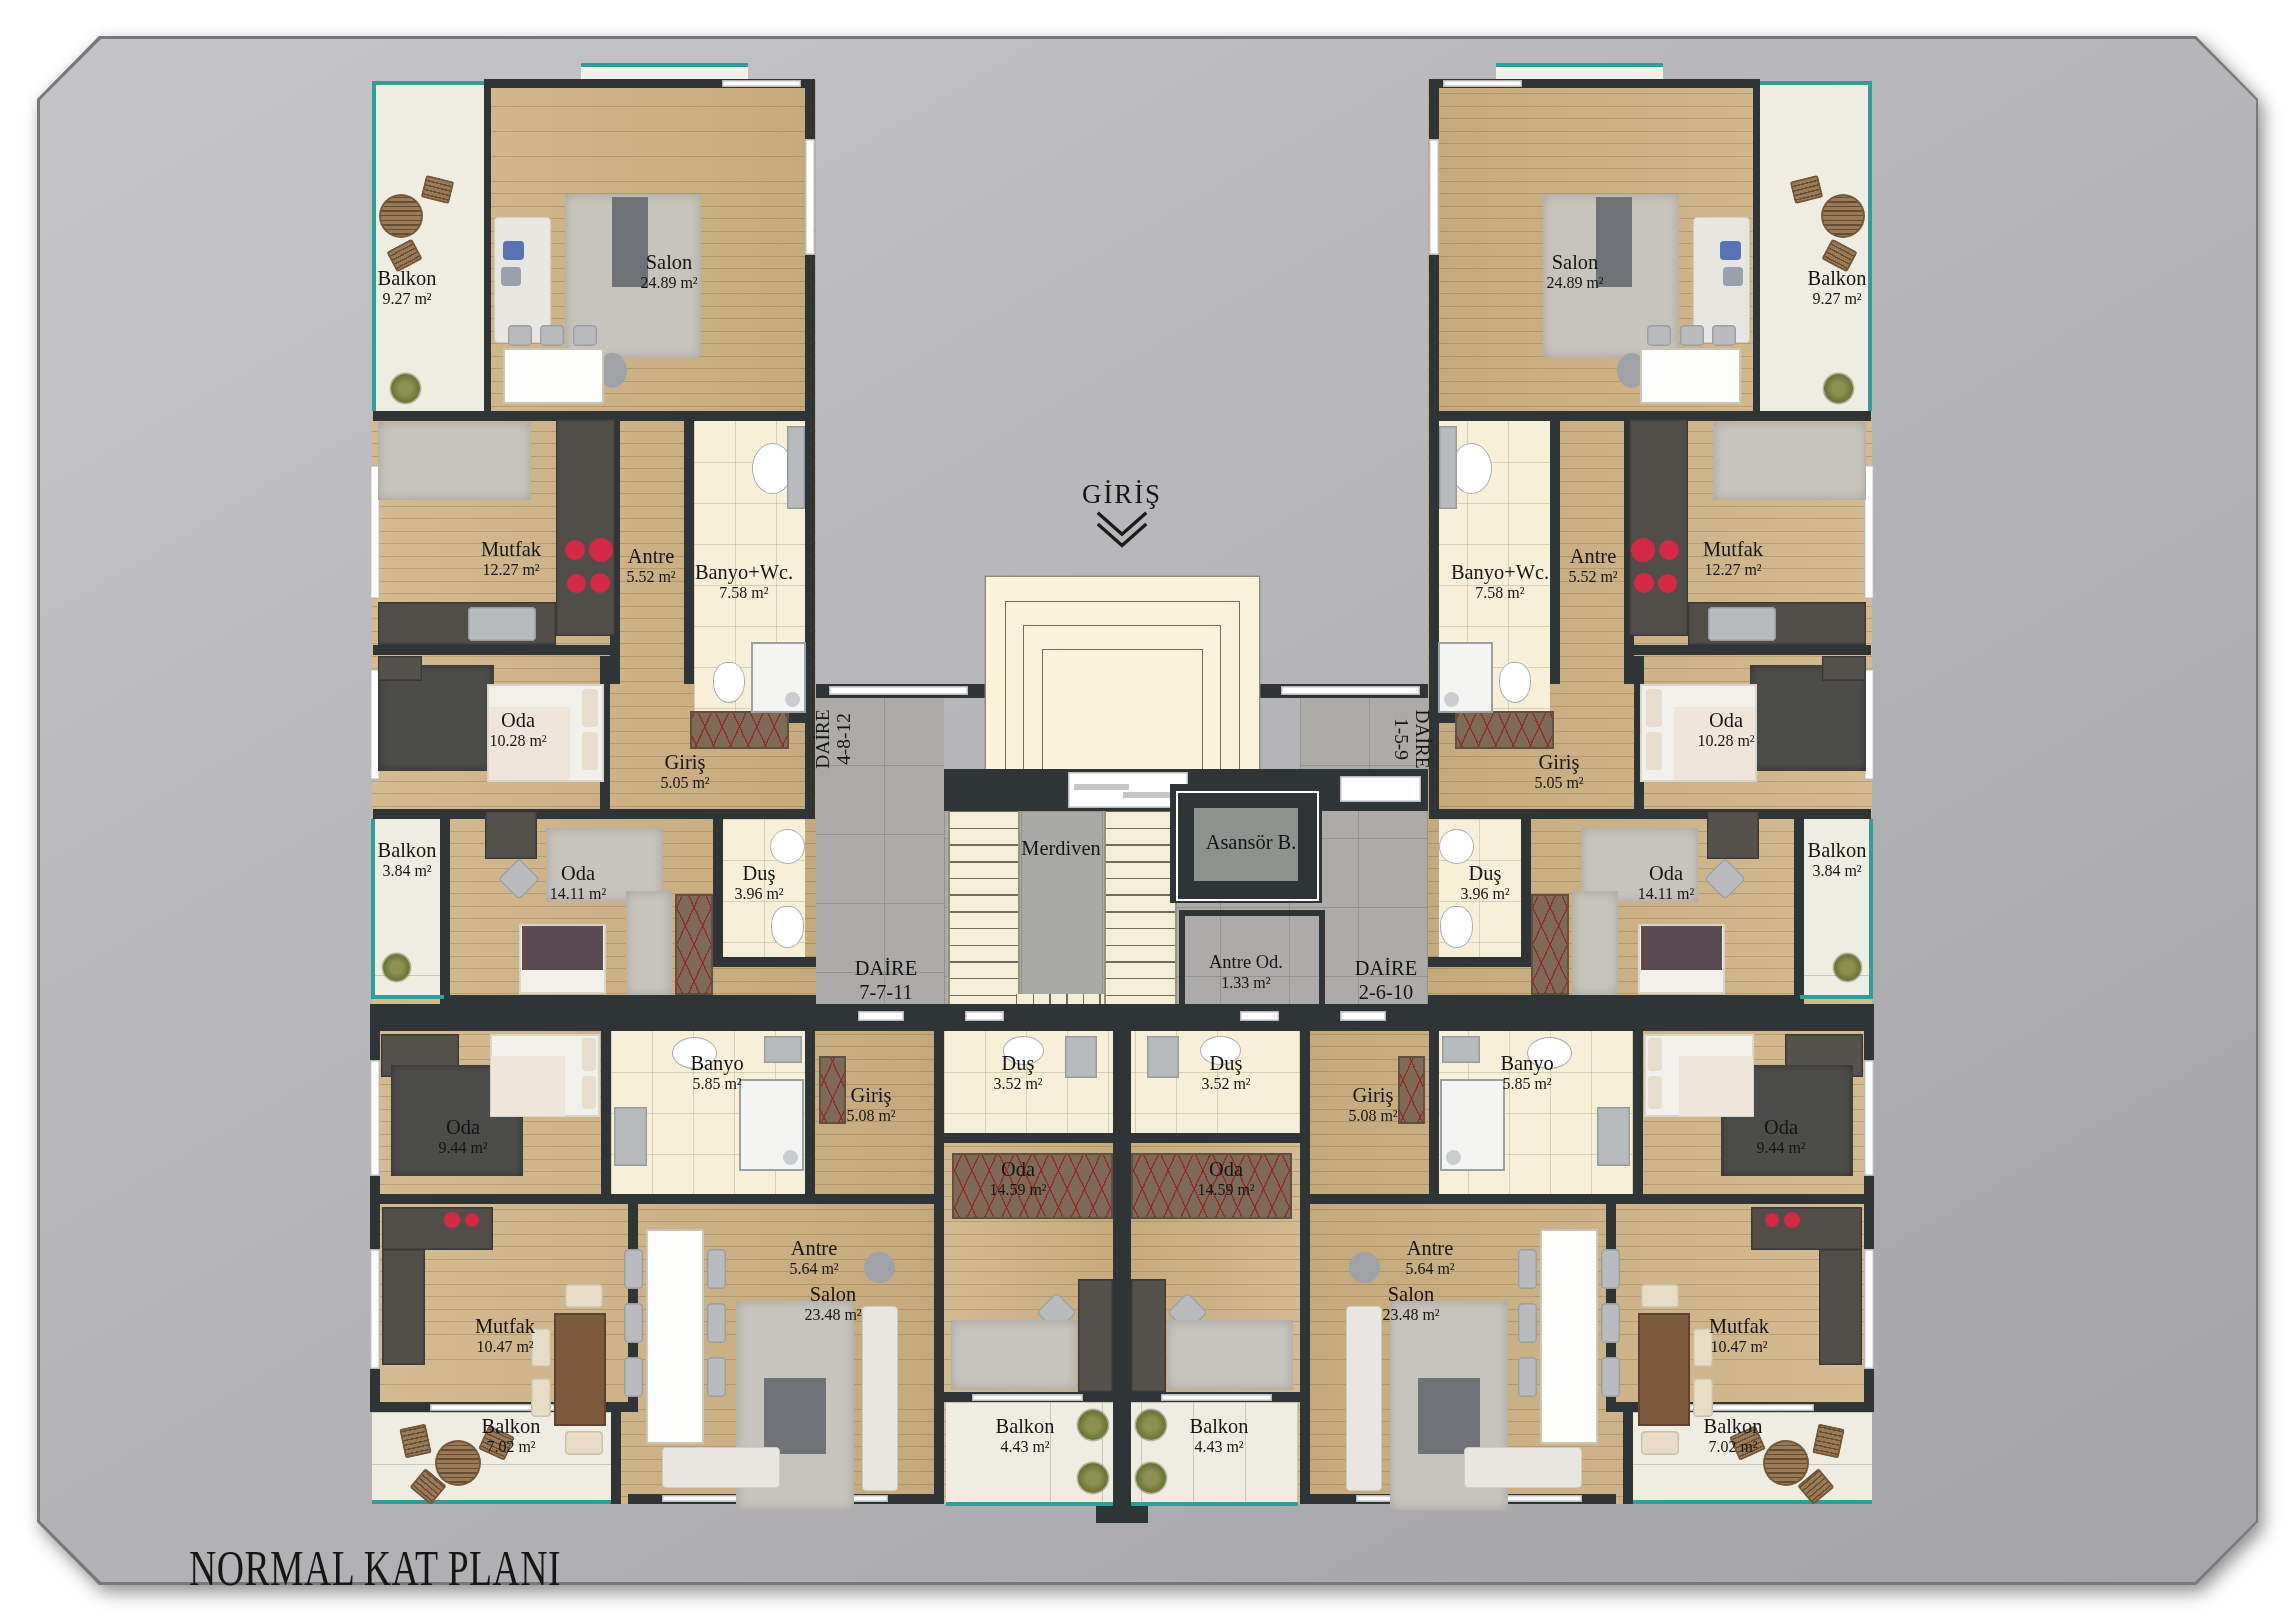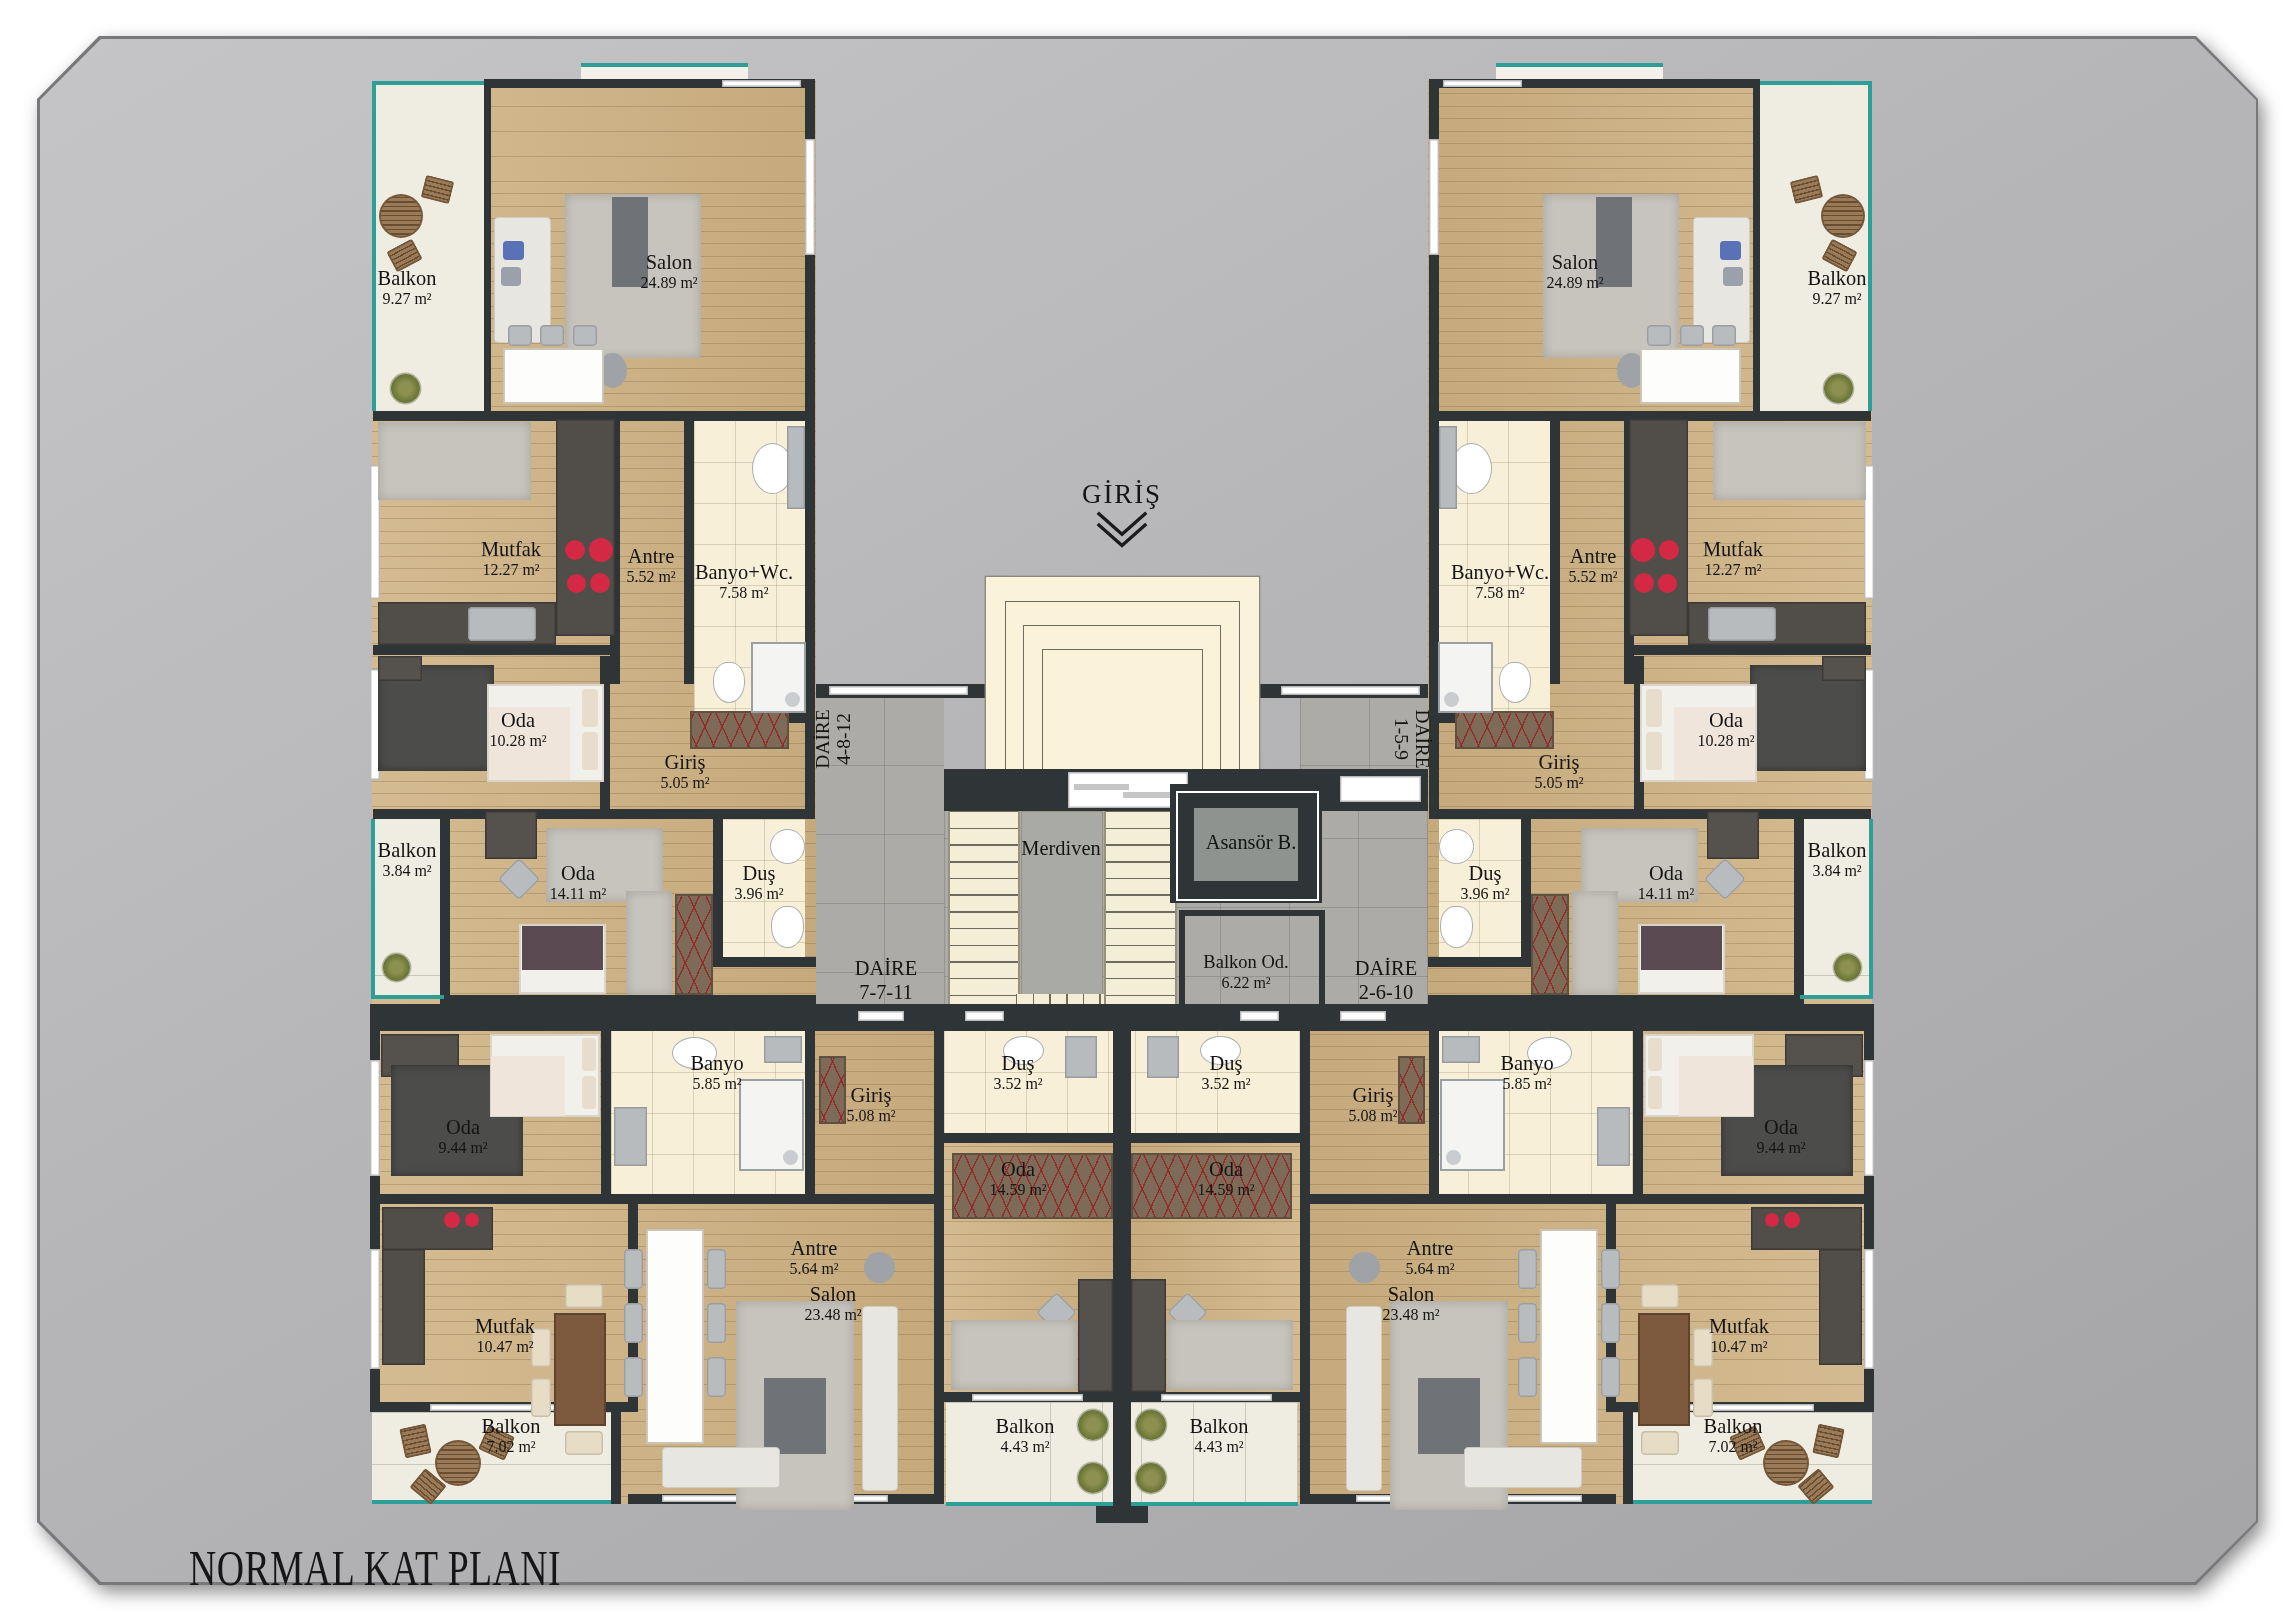--- a/index.html
+++ b/index.html
@@ -625,22 +625,22 @@
     <div>1-5-9</div>
   </div>
 
   <div class="lbl" style="left:1061px;top:848px">
     <div class="nm">Merdiven</div>
   </div>
   <div class="lbl" style="left:1251px;top:842px">
     <div class="nm">Asansör B.</div>
   </div>
   <div class="lbl" style="left:1246px;top:972px">
-    <div class="nm" style="font-size:18.5px">Balkon Od.</div>
-    <div class="ar">6.22 m²</div>
+    <div class="nm" style="font-size:18.5px">Antre Od.</div>
+    <div class="ar">1.33 m²</div>
   </div>
   <div class="lbl" style="left:886px;top:980px">
     <div class="nm">DAİRE</div>
     <div class="nm">7-7-11</div>
   </div>
   <div class="lbl" style="left:1386px;top:980px">
     <div class="nm">DAİRE</div>
     <div class="nm">2-6-10</div>
   </div>
 

